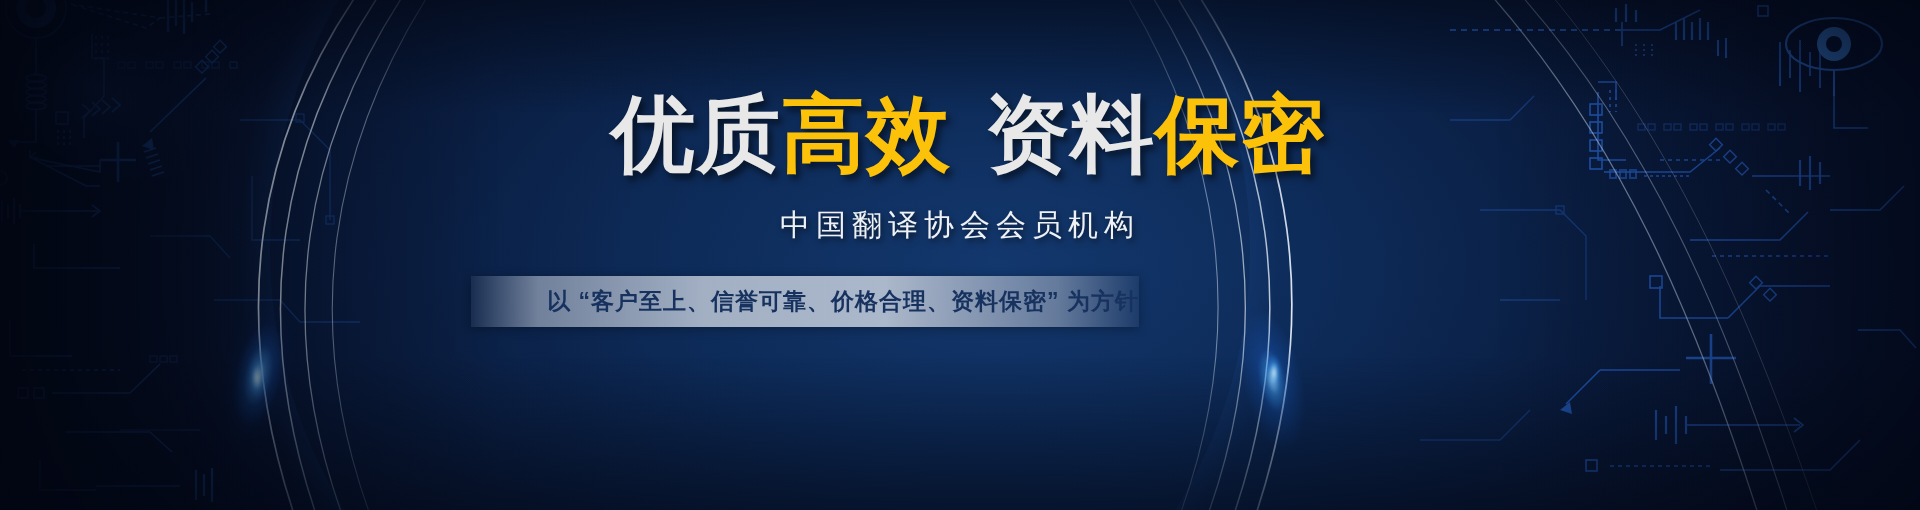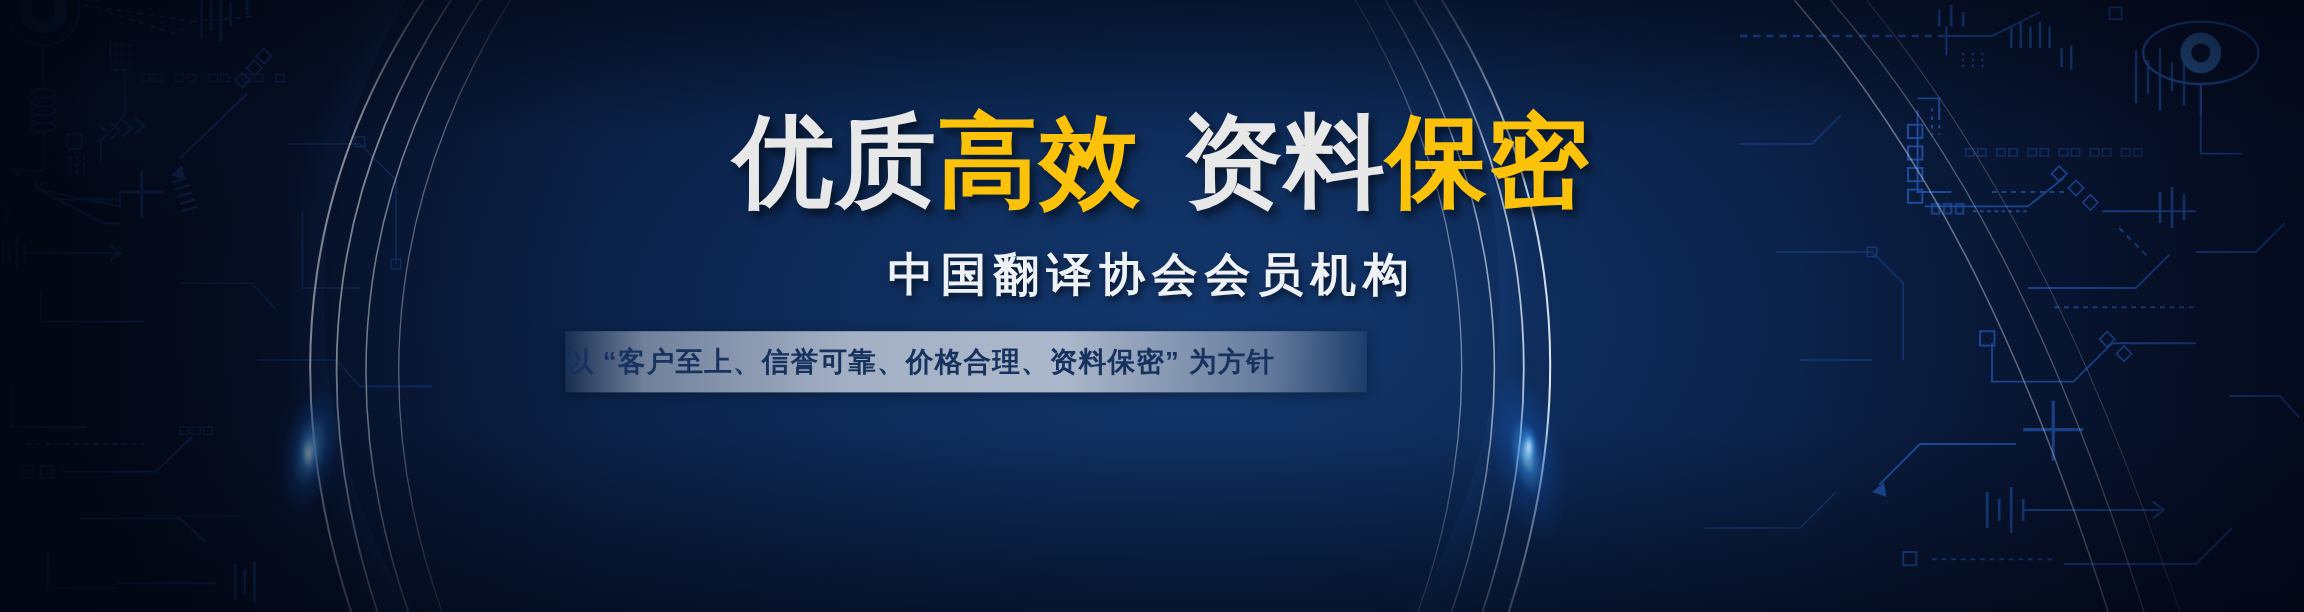--- a/index.html
+++ b/index.html
@@ -117,38 +117,38 @@
     text-shadow: 4px 5px 7px rgba(0,0,0,0.55);
   }
   .headline .w  { color: #e8e8e8; }
   .headline .y  { color: #fcc20a; }
   .headline .gap { display: inline-block; width: 34px; }
 
   .subtitle {
     position: absolute;
     left: 0; right: 0;
     top: 205px;
-    font-size: 38px;
+    font-size: 30px;
     line-height: 1.35;
-    font-weight: 700;
+    font-weight: 400;
     letter-spacing: 6px;
     color: #eef2f7;
     white-space: nowrap;
     text-shadow: 2px 3px 6px rgba(0,0,0,0.6);
   }
 
   .tagline-bar {
     position: absolute;
     left: 471px;
     top: 276px;
     width: 668px;
     height: 51px;
     display: flex;
     align-items: center;
-    justify-content: flex-start;
+    justify-content: flex-end;
     background: linear-gradient(to right,
         rgba(150,160,178,0.10) 0%,
         rgba(176,186,203,0.62) 10%,
         rgba(196,205,219,0.82) 35%,
         rgba(199,207,220,0.85) 62%,
         rgba(168,179,198,0.55) 88%,
         rgba(120,133,156,0.12) 100%);
     box-shadow: 0 2px 10px rgba(0,0,0,0.30);
   }
   .tagline {

